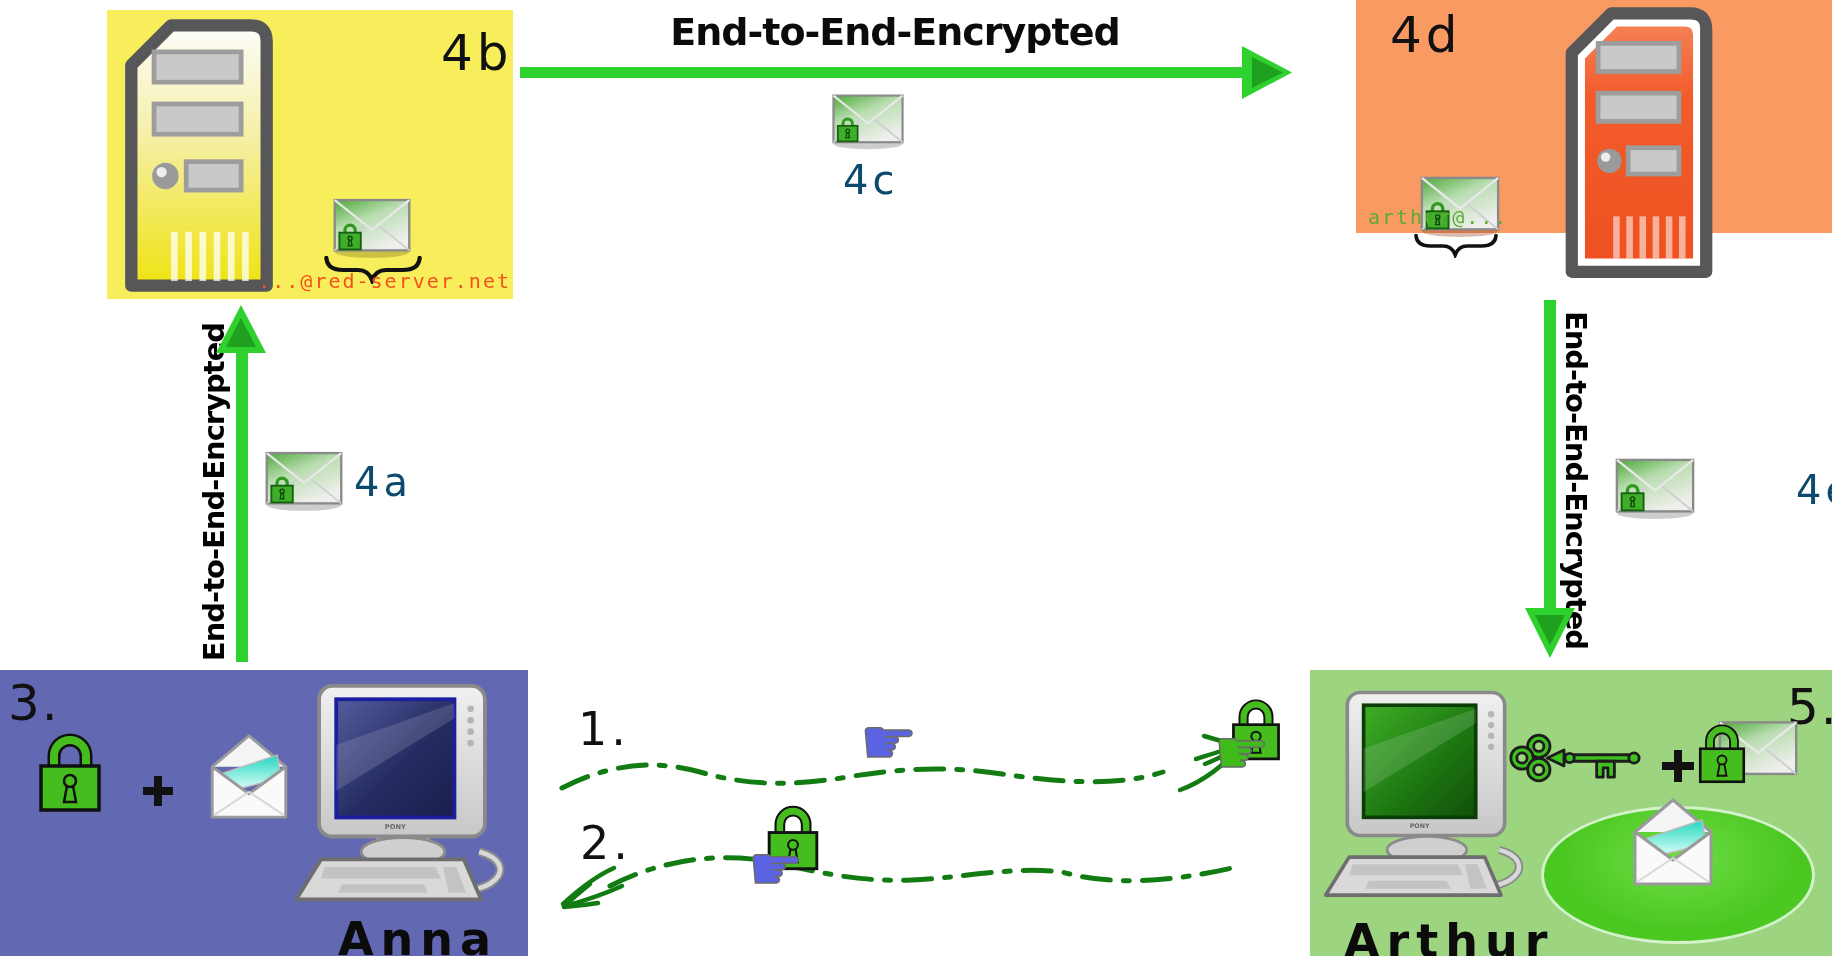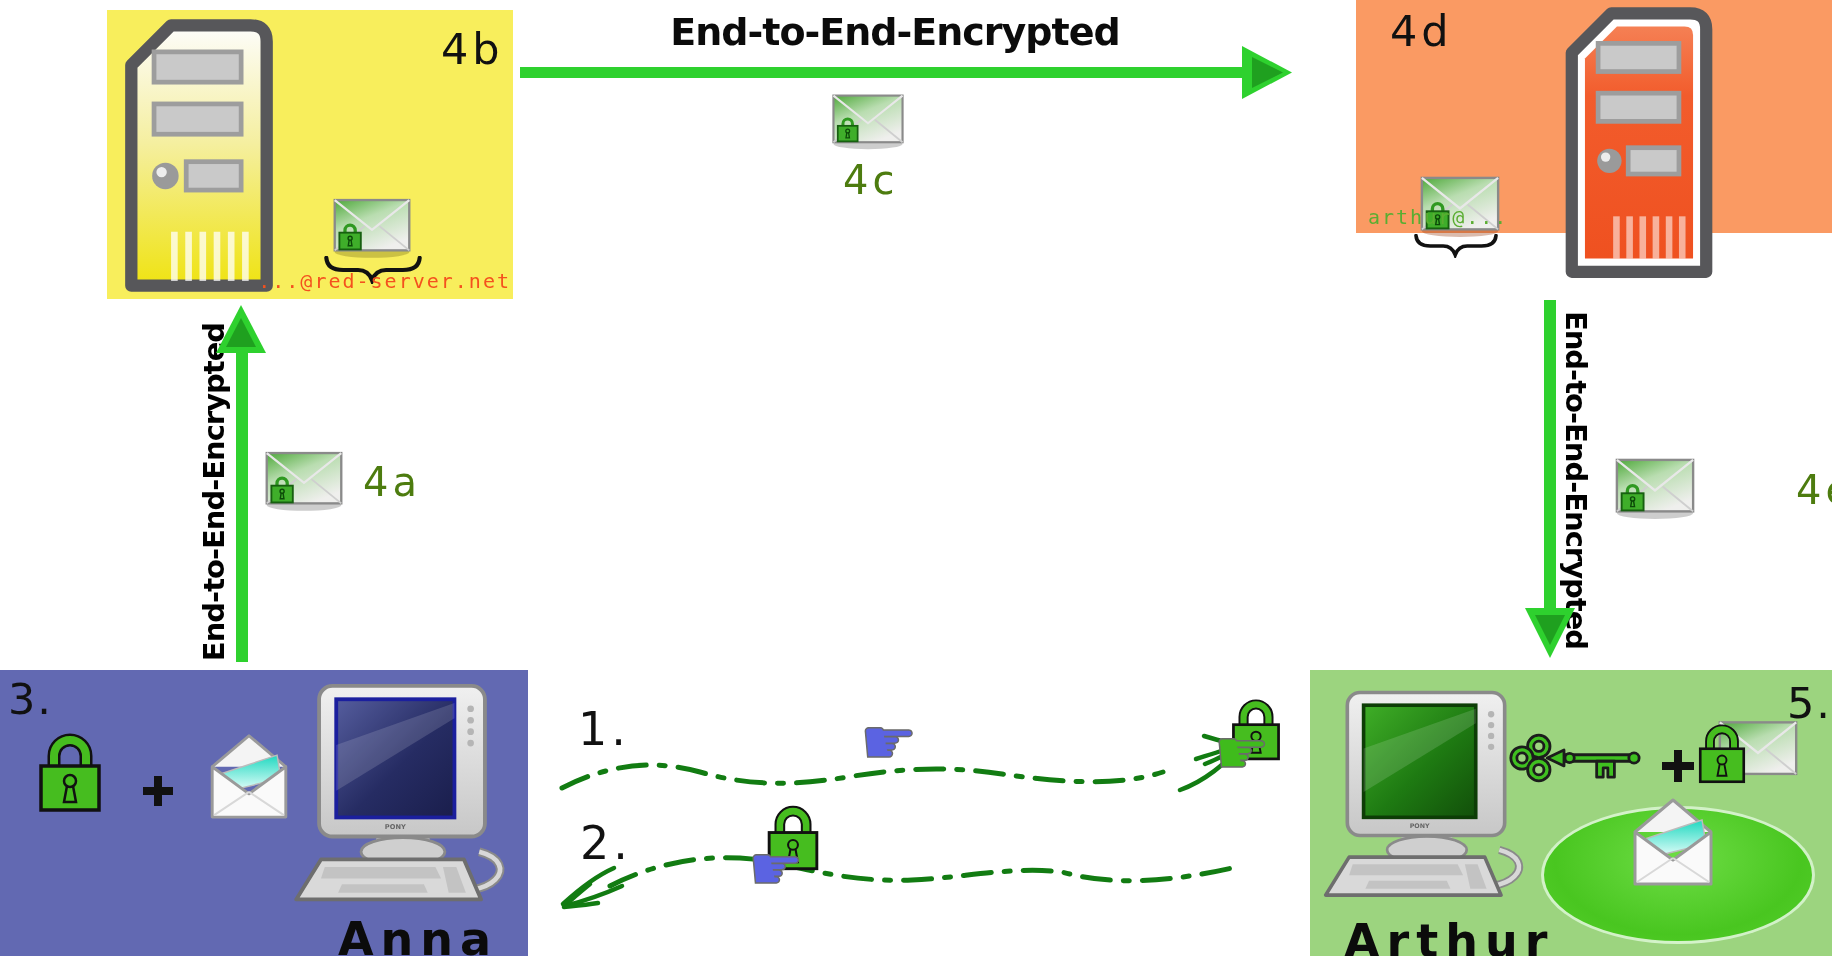--- a/index.html
+++ b/index.html
@@ -6,21 +6,21 @@
   #canvas{position:relative;width:1832px;height:956px;background:#ffffff;overflow:hidden;
           font-family:"DejaVu Sans","Liberation Sans",sans-serif;}
   .abs{position:absolute;}
   
   .box{position:absolute;}
   #yellow-box{left:107px;top:10px;width:406px;height:289px;background:#f8ee5c;}
   #orange-box{left:1356px;top:0;width:476px;height:233px;background:#fa9a63;}
   #blue-box{left:0;top:670px;width:528px;height:286px;background:#6269b2;}
   #green-box{left:1310px;top:670px;width:522px;height:286px;background:#9cd47f;}
   
-  .step-label{position:absolute;color:#111;font-size:43px;letter-spacing:4px;line-height:1;}
+  .step-label{position:absolute;color:#111;font-size:50px;letter-spacing:4px;line-height:1;}
   .big-name{position:absolute;color:#0b0b0b;font-size:46px;font-weight:bold;letter-spacing:7px;line-height:1;}
   .addr{position:absolute;font-family:"DejaVu Sans Mono","Liberation Mono",monospace;
         font-size:20px;letter-spacing:2px;white-space:nowrap;line-height:1;}
   #red-addr{right:2px;bottom:8px;color:#f4511e;margin-left:40px;}
   #green-addr{left:12px;bottom:6px;color:#5aad31;margin-top:8px;}
   .arrow-title{position:absolute;color:#0b0b0b;font-weight:bold;white-space:nowrap;}
   #top-arrow-title{left:595px;top:10px;width:600px;text-align:center;font-size:38px;letter-spacing:-1px;}
   .vlabel{position:absolute;width:340px;text-align:center;font-size:29px;font-weight:bold;
           letter-spacing:-1px;line-height:38px;}
   #left-arrow-title{left:44px;top:473px;transform:rotate(-90deg);}
@@ -35,21 +35,21 @@
   
   .hand{position:absolute;line-height:1;font-family:"DejaVu Sans",sans-serif;
         -webkit-text-stroke:1.5px #6b6b6b;}
   .hand.blue{color:#5b63e2;}
   .hand.green{color:#3fbb1c;}
   
   #inbox-oval{position:absolute;left:231px;top:136px;width:268px;height:132px;border-radius:50%;
      background:radial-gradient(ellipse at 50% 38%, #6edd45 0%, #49c620 65%, #58d02e 100%);
      border:3px solid rgba(255,255,255,0.75);}
   svg{display:block;}
-  .envlabel{position:absolute;color:#4d7c0f;font-size:40px;letter-spacing:4px;line-height:1;text-align:center;}
+  .envlabel{position:absolute;color:#0c4a6e;font-size:40px;letter-spacing:4px;line-height:1;text-align:center;}
 </style>
 </head>
 <body>
 
 <div id="canvas">
 
   <svg width="0" height="0" style="position:absolute" aria-hidden="true">
     <defs>
       <linearGradient id="envG" x1="0" y1="0" x2="0.6" y2="1">
         <stop offset="0" stop-color="#4ea93a"></stop>
@@ -195,21 +195,21 @@
     <rect x="4" y="2" width="80" height="54" fill="url(#envG)" stroke="#8a8a8a" stroke-width="2.5"></rect>
     <path d="M 4,2 L 44,34 L 84,2" fill="none" stroke="#e8e8e8" stroke-width="2.5"></path>
     <path d="M 4,56 L 36,30 M 84,56 L 52,30" fill="none" stroke="#cfcfcf" stroke-width="2"></path>
     <g>
       <path d="M 15,39 v-4.5 a5.5,5.5 0 0 1 11,0 v4.5" fill="none" stroke="#2f9921" stroke-width="3.5"></path>
       <rect x="9" y="37" width="23" height="18" fill="#3fae2a" stroke="#176010" stroke-width="2"></rect>
       <circle cx="20.5" cy="43" r="2.2" fill="none" stroke="#0c4a08" stroke-width="1.5"></circle>
       <path d="M 19.5,45 L 18.5,51 L 22.5,51 L 21.5,45" fill="none" stroke="#0c4a08" stroke-width="1.5"></path>
     </g>
   </svg>
-  <div class="envlabel" style="left:363px;top:462px">4a</div>
+  <div class="envlabel" style="left:354px;top:462px">4a</div>
 
   <div class="vlabel" id="right-arrow-title">End-to-End-Encrypted</div>
   <div class="garrow-shaft" style="left:1544px;top:300px;width:12px;height:310px"></div>
   <svg class="abs" style="left:1523px;top:606px" width="54" height="54" viewBox="0 0 54 54">
     <polygon points="2,2 52,2 27,52" fill="#2ed12e"></polygon>
     <polygon points="12,9 42,9 27,39" fill="#1fa01f"></polygon>
   </svg>
   <svg class="abs" style="left:1613px;top:458px" width="84" height="61" viewBox="0 0 88 64">
     <ellipse cx="44" cy="58" rx="40" ry="6" fill="rgba(90,90,90,0.3)"></ellipse>
     <rect x="4" y="2" width="80" height="54" fill="url(#envG)" stroke="#8a8a8a" stroke-width="2.5"></rect>

